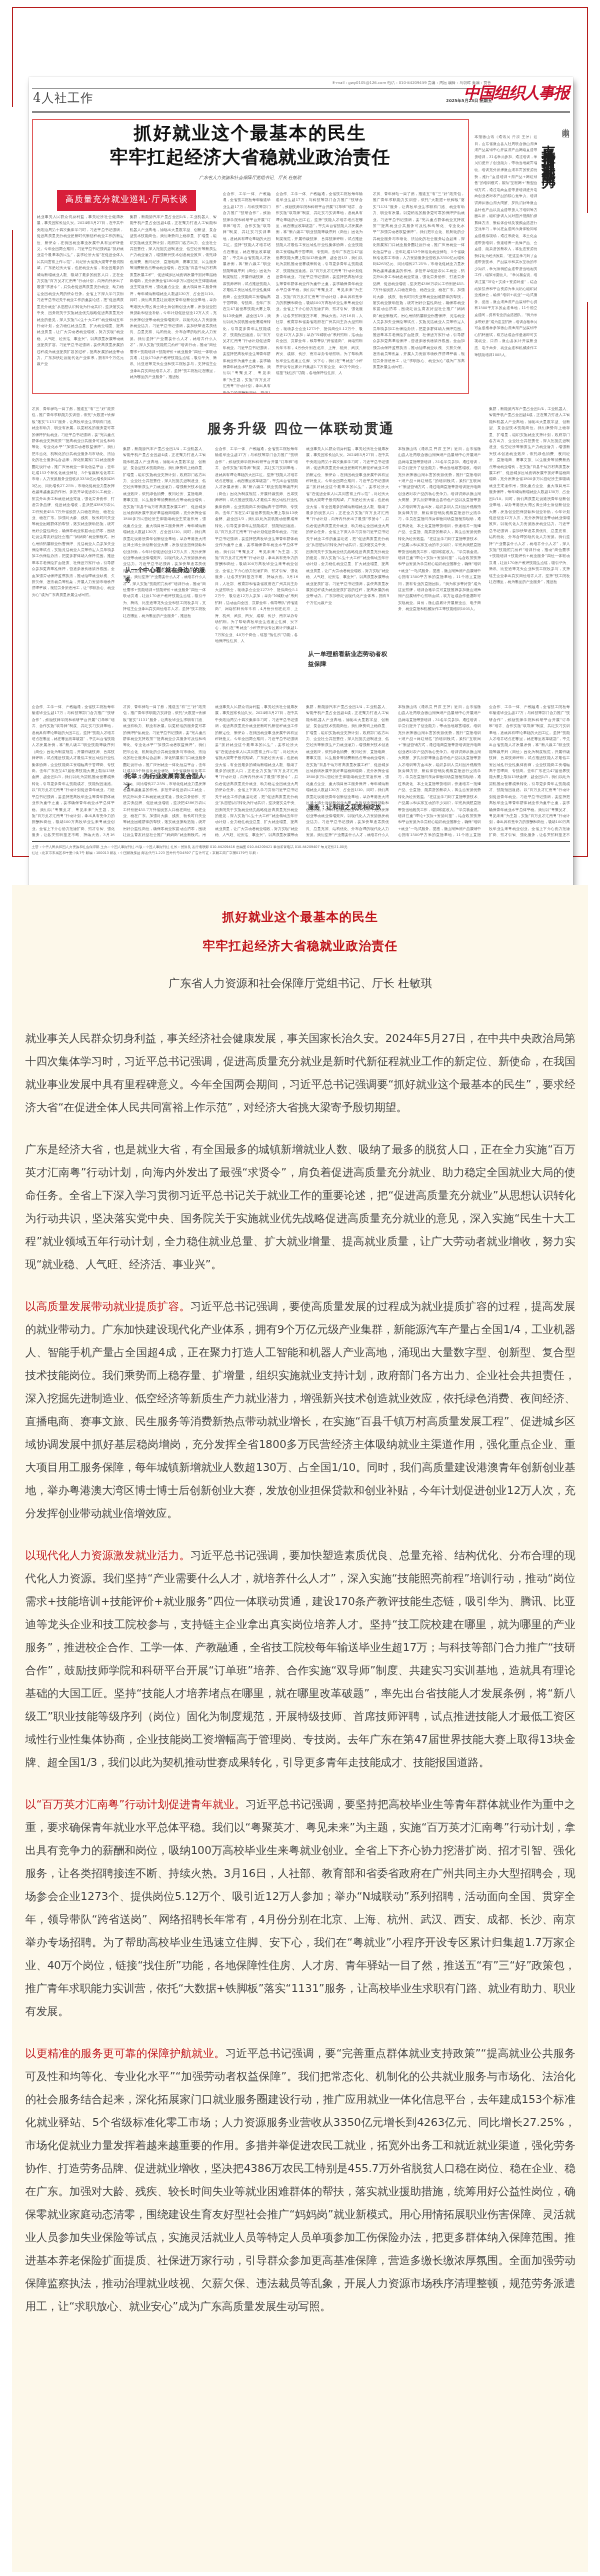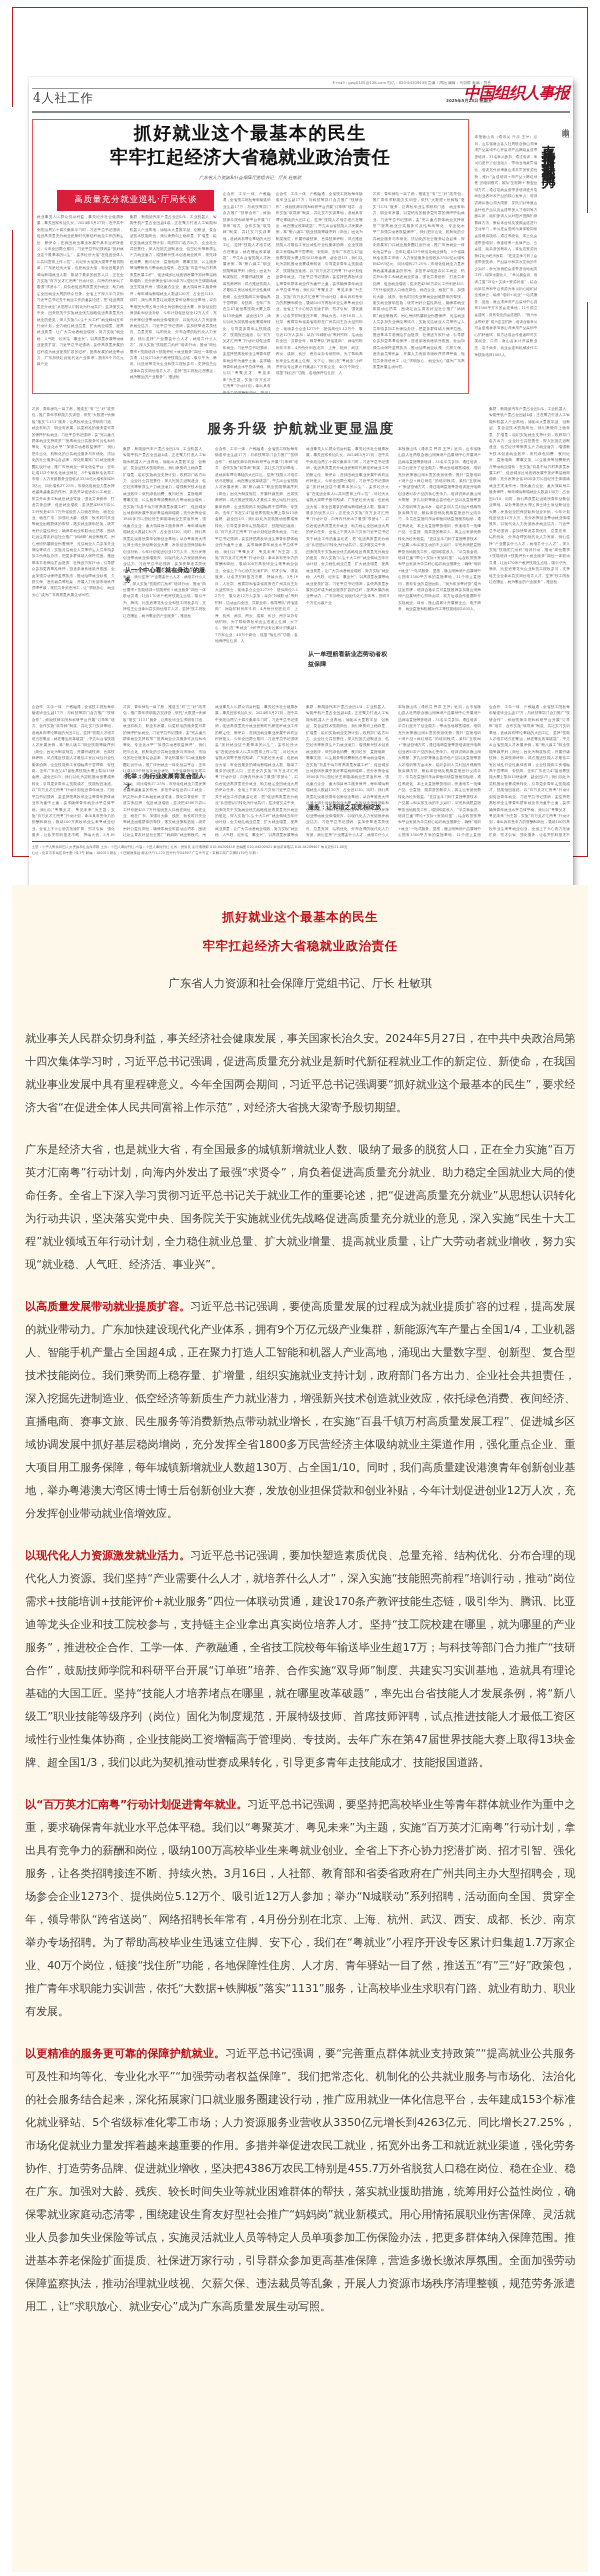--- a/index.html
+++ b/index.html
@@ -71,21 +71,21 @@
     position: absolute; left: 0; width: 100%; text-align: center;
     font-family: "DejaVu Sans", sans-serif; font-weight: bold; color: #111;
   }
   .lead-title.t1 { top: 1.4px; font-size: 18px; letter-spacing: 1.4px; }
   .lead-title.t2 { top: 24.6px; font-size: 18px; letter-spacing: 0.7px; }
   .lead-byline {
     position: absolute; top: 55px; left: 0; width: 100%; text-align: center;
     font-size: 4.4px; color: #555; font-style: italic;
   }
   .banner {
-    position: absolute; left: 24.6px; top: 70px; width: 157px; height: 20.5px;
+    position: absolute; left: 24.6px; top: 70px; width: 139px; height: 20.5px;
     background: #d81e3a; color: #fff;
     font-family: "DejaVu Sans", sans-serif; font-size: 8.5px;
     display: flex; align-items: center; justify-content: center; letter-spacing: 0.7px;
   }
 
   .text-col {
     position: absolute;
     font-size: 3.7px; line-height: 6.4px; color: #666;
     text-align: justify; overflow: hidden;
     word-break: break-all;
@@ -138,21 +138,21 @@
     text-align: center; color: #444; font-size: 11.3px; margin-top: 20.5px;
     font-family: "DejaVu Sans", sans-serif;
   }
   .a-para {
     color: #444; font-size: 11px; line-height: 23px;
     text-align: justify; margin-top: 19px;
     font-family: "DejaVu Sans", sans-serif;
     letter-spacing: -0.1px;
   }
   .a-para.first { margin-top: 36px; }
-  .a-lead { color: #c0141b; font-weight: bold; }
+  .a-lead { color: #c0141b; font-weight: normal; }
 </style>
 </head>
 <body>
 
 <div class="paper-frame">
   <div class="gap-left"></div>
   <div class="gap-right"></div>
 </div>
 
 <div class="paper">
@@ -176,21 +176,21 @@
     <div class="text-col" style="left:340px; top:71px; width:92px; height:202px;">才房、青年驿站一目了然，推送五“有”三“好”政策包，推广青年求职能力实训营，依托“大数据+铁脚板”落实“1131”服务，让高校毕业生求职有门路、就业有助力、职业有发展。以更精准的服务更可靠的保障护航就业。习近平总书记强调，要“完善重点群体就业支持政策”“提高就业公共服务可及性和均等化、专业化水平”“加强劳动者权益保障”。我们把常态化、机制化的公共就业服务与市场化、法治化的社会服务结合起来，深化拓展家门口就业服务圈建设行动，推广应用就业一体化信息平台，去年建成153个标准化就业驿站、5个省级标准化零工市场；人力资源服务业营收从3350亿元增长到4263亿元、同比增长27.25%，市场化促就业力量发挥着越来越重要的作用。多措并举促进农民工就业，拓宽外出务工和就近就业渠道，强化劳务协作、打造劳务品牌、促进就业增收，坚决把4386万农民工特别是455.7万外省脱贫人口稳在岗位、稳在企业、稳在广东。加强对大龄、残疾、较长时间失业等就业困难群体的帮扶，落实就业援助措施，统筹用好公益性岗位，确保零就业家庭动态清零，围绕建设生育友好型社会推广“妈妈岗”就业新模式。用心用情拓展职业伤害保障、灵活就业人员参加失业保险等试点，实施灵活就业人员等特定人员单项参加工伤保险办法，把更多群体纳入保障范围。推进基本养老保险扩面提质、社保进万家行动，引导群众参加更高基准保障，营造多缴长缴浓厚氛围。全面加强劳动保障监察执法，推动治理就业歧视、欠薪欠保、违法裁员等乱象，开展人力资源市场秩序清理整顿，规范劳务派遣用工，让“求职放心、就业安心”成为广东高质量发展生动写照。</div>
     <div class="text-col" style="left:190px; top:71px; width:48px; height:202px;">企合作、工学一体、产教融通，全省技工院校每年输送毕业生超17万；与科技等部门合力推广“技研合作”，鼓励技师学院和科研平台开展“订单班”培养、合作实施“双导师”制度、共建实习实训基地，造就具有理论基础的大国工匠。坚持“技能人才培养堵点在哪里，就在哪里改革破题”，率先出台省技能人才发展条例，将“新八级工”职业技能等级序列（岗位）固化为制度规范，开展特级技师、首席技师评聘，试点推进技能人才最低工资区域性行业性集体协商，企业技能岗工资增幅高于管理岗、专技岗。去年广东在第47届世界技能大赛上取得13块金牌、超全国1/3，我们以此为契机推动世赛成果转化，引导更多青年走技能成才、技能报国道路。以“百万英才汇南粤”行动计划促进青年就业。习近平总书记强调，要坚持把高校毕业生等青年群体就业作为重中之重，要求确保青年就业水平总体平稳。我们以“粤聚英才、粤见未来”为主题，实施“百万英才汇南粤”行动计划，拿出具有竞争力的薪酬和岗位，吸纳100万高校毕业生来粤就业创业。全省上下齐心协力挖潜扩岗、招才引智、强化服务，让各类招聘接连不断、持续火热。3月16日，人社部、教育部和省委省政府在广州共同主办大型招聘会，现场参会企业1273个、提供岗位5.12万个、吸引近12万人参加；举办“N城联动”系列招聘，活动面向全国、贯穿全年，领导带队“跨省送岗”、网络招聘长年常有，4月份分别在北京、上海、杭州、武汉、西安、成都、长沙、南京举办专场招聘。为了帮助高校毕业生迅速立住脚、安下心，我们在“粤就业”小程序开设专区累计归集超1.7万家企业、40万个岗位，链接“找住所”功能，各地保障性住房、人</div>
   </div>
 
   <div class="side-strip">
     <div class="text-col" style="left:1.4px; top:15px; width:63px; height:260px; font-size:3.6px; line-height:6.6px;">本报微山讯（通讯员 曾霞 王萍）近日，山东省微山县人社局联合微山湖渔湖产品展销中心开展湖产品网络直播带货培训，31名学员参加。通过培训，学员们提升了创业能力，带动当地致富增收。培训充分发挥微山湖丰富的资源优势，推行“直播培训+湖产品+网红销售”的培训模式，紧扣“互联网+”新型营销方式，通过电商直播带货培训提升电商创业者对农产品的核心竞争力。培训讲师从微山湖大闸蟹、罗氏沼虾等微山县特色产品以及直播带货人才培训等方面出发，组织参训人员对图片视频拍摄剪辑方法、新媒体营销及视频直播进行交流学习，学员在直播间亲身体验同场直播模拟现场，通过系统化、本土化直播带货培训，快速培养一批懂产品、会直播、能卖货的新农人，将生态资源优势转化为经济效益。“在这里学习到了直播带货技术、产品展示和买家互动的不少知识，学完后我想直播带货当地相关工作，增加家庭收入。”学员杨金说。培训注重“理论+实操+资源对接”，结合政策扶持和平台资源为学员精心组织就业推荐会，确保“培训+就业”一站式服务。据悉，微山湖渔湖产品展销中心拥有1500平方米的直播基地，11个独立直播间，拥有专业的直播团队。“我为家乡带好货”成为这里招牌，培训合格学员可直接推荐参加微山湖渔湖产品展销中心招聘面试，双方达成合作意愿即可实现就业。目前，微山县累计开展新业态、电子商务、就业直播和机械操作工等技能培训1005人。</div>
     <div class="dept">山东微山</div>
     <div class="vhead">直播带货培训提升创业能力</div>
   </div>
 
-  <div class="sec2-title">服务升级 护航就业更显温度</div>
+  <div class="sec2-title">服务升级 四位一体联动贯通</div>
   <div class="text-col" style="left:2.7px;   top:329px; width:83px; height:268px;">才房、青年驿站一目了然，推送五“有”三“好”政策包，推广青年求职能力实训营，依托“大数据+铁脚板”落实“1131”服务，让高校毕业生求职有门路、就业有助力、职业有发展。以更精准的服务更可靠的保障护航就业。习近平总书记强调，要“完善重点群体就业支持政策”“提高就业公共服务可及性和均等化、专业化水平”“加强劳动者权益保障”。我们把常态化、机制化的公共就业服务与市场化、法治化的社会服务结合起来，深化拓展家门口就业服务圈建设行动，推广应用就业一体化信息平台，去年建成153个标准化就业驿站、5个省级标准化零工市场；人力资源服务业营收从3350亿元增长到4263亿元、同比增长27.25%，市场化促就业力量发挥着越来越重要的作用。多措并举促进农民工就业，拓宽外出务工和就近就业渠道，强化劳务协作、打造劳务品牌、促进就业增收，坚决把4386万农民工特别是455.7万外省脱贫人口稳在岗位、稳在企业、稳在广东。加强对大龄、残疾、较长时间失业等就业困难群体的帮扶，落实就业援助措施，统筹用好公益性岗位，确保零就业家庭动态清零，围绕建设生育友好型社会推广“妈妈岗”就业新模式。用心用情拓展职业伤害保障、灵活就业人员参加失业保险等试点，实施灵活就业人员等特定人员单项参加工伤保险办法，把更多群体纳入保障范围。推进基本养老保险扩面提质、社保进万家行动，引导群众参加更高基准保障，营造多缴长缴浓厚氛围。全面加强劳动保障监察执法，推动治理就业歧视、欠薪欠保、违法裁员等乱象，开展人力资源市场秩序清理整顿，规范劳务派遣用工，让“求职放心、就业安心”成为广东高质量发展生动写照。</div>
   <div class="text-col" style="left:94px; top:369px; width:83px; height:228px;">集群，新能源汽车产量占全国1/4，工业机器人、智能手机产量占全国超4成，正在聚力打造人工智能和机器人产业高地，涌现出大量数字型、创新型、复合型技术技能岗位。我们乘势而上稳存量、扩增量，组织实施就业支持计划，政府部门各方出力、企业社会共担责任，深入挖掘先进制造业、低空经济等新质生产力就业潜力，增强新兴技术创造就业效应，依托绿色消费、夜间经济、直播电商、赛事文旅、民生服务等消费新热点带动就业增长，在实施“百县千镇万村高质量发展工程”、促进城乡区域协调发展中抓好基层稳岗增岗，充分发挥全省1800多万民营经济主体吸纳就业主渠道作用，强化重点企业、重大项目用工服务保障，每年城镇新增就业人数超130万、占全国1/10。同时，我们高质量建设港澳青年创新创业基地，举办粤港澳大湾区博士博士后创新创业大赛，发放创业担保贷款和创业补贴，今年计划促进创业12万人次，充分发挥创业带动就业倍增效应。以现代化人力资源激发就业活力。习近平总书记强调，要加快塑造素质优良、总量充裕、结构优化、分布合理的现代化人力资源。我们坚持“产业需要什么人才，就培养什么人才”，深入实施“技能照亮前程”培训行动，推动“岗位需求+技能培训+技能评价+就业服务”四位一体联动贯通，建设170条产教评技能生态链，吸引华为、腾讯、比亚迪等龙头企业和技工院校参与，支持链主企业拿出真实岗位培养人才。坚持“技工院校建在哪里，就为哪里的产业服务”，推进校</div>
   <div class="subhead" style="left:96px; top:488px; width:82px;">从一个中心看“就在身边”的服务</div>
   <div class="text-col" style="left:186px; top:369px; width:83px; height:228px;">企合作、工学一体、产教融通，全省技工院校每年输送毕业生超17万；与科技等部门合力推广“技研合作”，鼓励技师学院和科研平台开展“订单班”培养、合作实施“双导师”制度、共建实习实训基地，造就具有理论基础的大国工匠。坚持“技能人才培养堵点在哪里，就在哪里改革破题”，率先出台省技能人才发展条例，将“新八级工”职业技能等级序列（岗位）固化为制度规范，开展特级技师、首席技师评聘，试点推进技能人才最低工资区域性行业性集体协商，企业技能岗工资增幅高于管理岗、专技岗。去年广东在第47届世界技能大赛上取得13块金牌、超全国1/3，我们以此为契机推动世赛成果转化，引导更多青年走技能成才、技能报国道路。以“百万英才汇南粤”行动计划促进青年就业。习近平总书记强调，要坚持把高校毕业生等青年群体就业作为重中之重，要求确保青年就业水平总体平稳。我们以“粤聚英才、粤见未来”为主题，实施“百万英才汇南粤”行动计划，拿出具有竞争力的薪酬和岗位，吸纳100万高校毕业生来粤就业创业。全省上下齐心协力挖潜扩岗、招才引智、强化服务，让各类招聘接连不断、持续火热。3月16日，人社部、教育部和省委省政府在广州共同主办大型招聘会，现场参会企业1273个、提供岗位5.12万个、吸引近12万人参加；举办“N城联动”系列招聘，活动面向全国、贯穿全年，领导带队“跨省送岗”、网络招聘长年常有，4月份分别在北京、上海、杭州、武汉、西安、成都、长沙、南京举办专场招聘。为了帮助高校毕业生迅速立住脚、安下心，我们在“粤就业”小程序开设专区累计归集超1.7万家企业、40万个岗位，链接“找住所”功能，各地保障性住房、人</div>
   <div class="text-col" style="left:277px; top:369px; width:83px; height:194px;">就业事关人民群众切身利益，事关经济社会健康发展，事关国家长治久安。2024年5月27日，在中共中央政治局第十四次集体学习时，习近平总书记强调，促进高质量充分就业是新时代新征程就业工作的新定位、新使命，在我国就业事业发展中具有里程碑意义。今年全国两会期间，习近平总书记强调要“抓好就业这个最基本的民生”，要求经济大省“在促进全体人民共同富裕上作示范”，对经济大省挑大梁寄予殷切期望。广东是经济大省，也是就业大省，有全国最多的城镇新增就业人数、吸纳了最多的脱贫人口，正在全力实施“百万英才汇南粤”行动计划，向海内外发出了最强“求贤令”，肩负着促进高质量充分就业、助力稳定全国就业大局的使命任务。全省上下深入学习贯彻习近平总书记关于就业工作的重要论述，把“促进高质量充分就业”从思想认识转化为行动共识，坚决落实党中央、国务院关于实施就业优先战略促进高质量充分就业的意见，深入实施“民生十大工程”就业领域五年行动计划，全力稳住就业总量、扩大就业增量、提高就业质量，让广大劳动者就业增收，努力实现“就业稳、人气旺、经济活、事业兴”。以高质量发展带动就业提质扩容。习近平总书记强调，要使高质量发展的过程成为就业提质扩容的过程，提高发展的就业带动力。广东加快建设现代化产业体系，拥有9个万亿元级产业</div>
   <div class="subhead" style="left:279px; top:572px; width:82px;">从一单理赔看新业态劳动者权益保障</div>
   <div class="text-col" style="left:369px; top:369px; width:83px; height:228px;">本报微山讯（通讯员 曾霞 王萍）近日，山东省微山县人社局联合微山湖渔湖产品展销中心开展湖产品网络直播带货培训，31名学员参加。通过培训，学员们提升了创业能力，带动当地致富增收。培训充分发挥微山湖丰富的资源优势，推行“直播培训+湖产品+网红销售”的培训模式，紧扣“互联网+”新型营销方式，通过电商直播带货培训提升电商创业者对农产品的核心竞争力。培训讲师从微山湖大闸蟹、罗氏沼虾等微山县特色产品以及直播带货人才培训等方面出发，组织参训人员对图片视频拍摄剪辑方法、新媒体营销及视频直播进行交流学习，学员在直播间亲身体验同场直播模拟现场，通过系统化、本土化直播带货培训，快速培养一批懂产品、会直播、能卖货的新农人，将生态资源优势转化为经济效益。“在这里学习到了直播带货技术、产品展示和买家互动的不少知识，学完后我想直播带货当地相关工作，增加家庭收入。”学员杨金说。培训注重“理论+实操+资源对接”，结合政策扶持和平台资源为学员精心组织就业推荐会，确保“培训+就业”一站式服务。据悉，微山湖渔湖产品展销中心拥有1500平方米的直播基地，11个独立直播间，拥有专业的直播团队。“我为家乡带好货”成为这里招牌，培训合格学员可直接推荐参加微山湖渔湖产品展销中心招聘面试，双方达成合作意愿即可实现就业。目前，微山县累计开展新业态、电子商务、就业直播和机械操作工等技能培训1005人。</div>
   <div class="text-col" style="left:460px; top:329px; width:81px; height:268px;">集群，新能源汽车产量占全国1/4，工业机器人、智能手机产量占全国超4成，正在聚力打造人工智能和机器人产业高地，涌现出大量数字型、创新型、复合型技术技能岗位。我们乘势而上稳存量、扩增量，组织实施就业支持计划，政府部门各方出力、企业社会共担责任，深入挖掘先进制造业、低空经济等新质生产力就业潜力，增强新兴技术创造就业效应，依托绿色消费、夜间经济、直播电商、赛事文旅、民生服务等消费新热点带动就业增长，在实施“百县千镇万村高质量发展工程”、促进城乡区域协调发展中抓好基层稳岗增岗，充分发挥全省1800多万民营经济主体吸纳就业主渠道作用，强化重点企业、重大项目用工服务保障，每年城镇新增就业人数超130万、占全国1/10。同时，我们高质量建设港澳青年创新创业基地，举办粤港澳大湾区博士博士后创新创业大赛，发放创业担保贷款和创业补贴，今年计划促进创业12万人次，充分发挥创业带动就业倍增效应。以现代化人力资源激发就业活力。习近平总书记强调，要加快塑造素质优良、总量充裕、结构优化、分布合理的现代化人力资源。我们坚持“产业需要什么人才，就培养什么人才”，深入实施“技能照亮前程”培训行动，推动“岗位需求+技能培训+技能评价+就业服务”四位一体联动贯通，建设170条产教评技能生态链，吸引华为、腾讯、比亚迪等龙头企业和技工院校参与，支持链主企业拿出真实岗位培养人才。坚持“技工院校建在哪里，就为哪里的产业服务”，推进校</div>
 
   <div class="text-col" style="left:2.7px;   top:627px; width:83px; height:133px;">企合作、工学一体、产教融通，全省技工院校每年输送毕业生超17万；与科技等部门合力推广“技研合作”，鼓励技师学院和科研平台开展“订单班”培养、合作实施“双导师”制度、共建实习实训基地，造就具有理论基础的大国工匠。坚持“技能人才培养堵点在哪里，就在哪里改革破题”，率先出台省技能人才发展条例，将“新八级工”职业技能等级序列（岗位）固化为制度规范，开展特级技师、首席技师评聘，试点推进技能人才最低工资区域性行业性集体协商，企业技能岗工资增幅高于管理岗、专技岗。去年广东在第47届世界技能大赛上取得13块金牌、超全国1/3，我们以此为契机推动世赛成果转化，引导更多青年走技能成才、技能报国道路。以“百万英才汇南粤”行动计划促进青年就业。习近平总书记强调，要坚持把高校毕业生等青年群体就业作为重中之重，要求确保青年就业水平总体平稳。我们以“粤聚英才、粤见未来”为主题，实施“百万英才汇南粤”行动计划，拿出具有竞争力的薪酬和岗位，吸纳100万高校毕业生来粤就业创业。全省上下齐心协力挖潜扩岗、招才引智、强化服务，让各类招聘接连不断、持续火热。3月16日，人社部、教育部和省委省政府在广州共同主办大型招聘会，现场参会企业1273个、提供岗位5.12万个、吸引近12万人参加；举办“N城联动”系列招聘，活动面向全国、贯穿全年，领导带队“跨省送岗”、网络招聘长年常有，4月份分别在北京、上海、杭州、武汉、西安、成都、长沙、南京举办专场招聘。为了帮助高校毕业生迅速立住脚、安下心，我们在“粤就业”小程序开设专区累计归集超1.7万家企业、40万个岗位，链接“找住所”功能，各地保障性住房、人</div>

